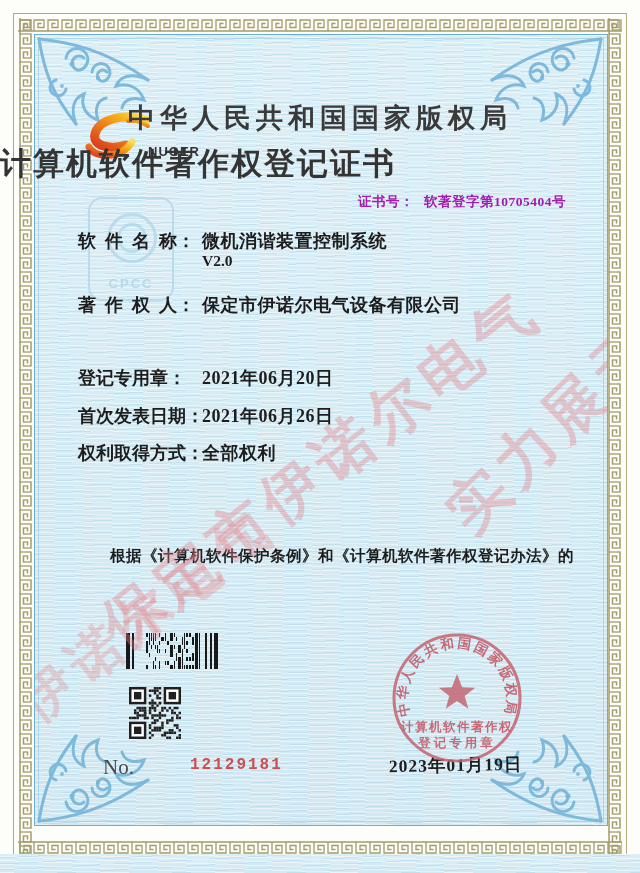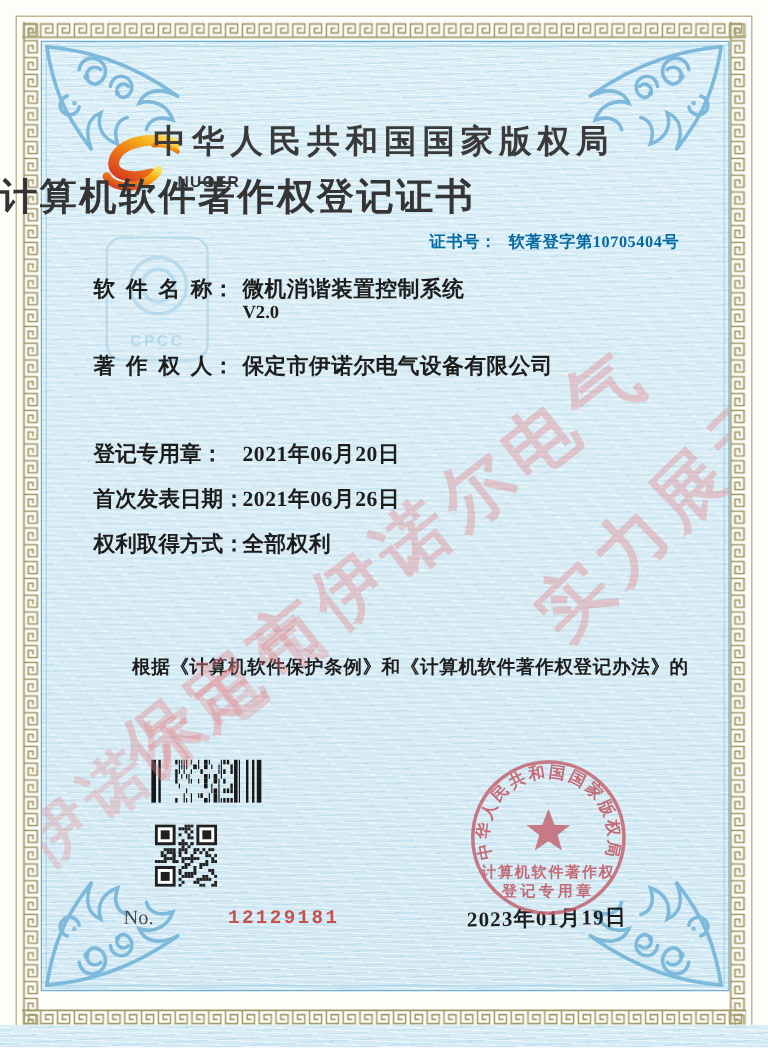--- a/index.html
+++ b/index.html
@@ -36,21 +36,21 @@
   .c-tr{right:36px;top:36px;transform:scaleX(-1);}
   .c-bl{left:36px;bottom:49px;transform:scaleY(-1);}
   .c-br{right:36px;bottom:49px;transform:scale(-1,-1);}
   
   .logo{position:absolute;left:82px;top:112px;}
   .authority{position:absolute;left:0;top:100px;width:640px;text-align:center;
     font-size:27px;font-weight:700;letter-spacing:5px;color:#3a3a3a;}
   .cert-title{position:absolute;left:0;top:143px;width:571px;text-align:left;
     font-size:31px;font-weight:700;letter-spacing:2px;color:#343434;}
   .certno{position:absolute;top:193px;right:74px;font-size:13.5px;font-weight:700;
-    letter-spacing:.5px;color:#0369a1;}
+    letter-spacing:.5px;color:#a21caf;}
   .certno .lbl{margin-right:10px;}
   
   .ghost{position:absolute;left:88px;top:197px;width:82px;height:100px;
     border:2px solid rgba(175,214,233,.85);border-radius:14px;opacity:.9;}
   .ghost .ring{position:absolute;left:17px;top:14px;width:44px;height:44px;border-radius:50%;
     border:3px solid rgba(175,214,233,.85);}
   .ghost .ring2{position:absolute;left:27px;top:24px;width:24px;height:24px;border-radius:50%;
     border:3px solid rgba(175,214,233,.85);}
   .ghost .txt{position:absolute;left:0;bottom:8px;width:100%;text-align:center;
     font-family:"Liberation Sans",sans-serif;font-size:13px;font-weight:700;
@@ -58,21 +58,21 @@
   
   .frow{position:absolute;left:78px;font-size:18px;font-weight:700;color:#1d1d1d;}
   .frow .label{white-space:pre;display:inline-block;width:124px;}
   .frow .value{letter-spacing:.5px;}
   .v2{position:absolute;left:202px;font-size:15.5px;font-weight:700;color:#1d1d1d;}
   .stmt{position:absolute;font-size:15.5px;font-weight:700;color:#1d1d1d;letter-spacing:.5px;}
   
   .barcode{position:absolute;left:126px;top:633px;}
   .qrcode{position:absolute;left:129px;top:687px;}
   
-  .serial{position:absolute;left:103px;top:755px;font-size:17px;color:#4a4a4a;text-align:right;}
+  .serial{position:absolute;left:103px;top:755px;font-size:21px;color:#4a4a4a;text-align:right;}
   .serial-num{position:absolute;left:142px;top:756px;font-family:"Liberation Mono","DejaVu Sans Mono",monospace;
     font-size:16px;font-weight:700;letter-spacing:2px;color:#c75050;margin-left:48px;}
   .issue-date{position:absolute;left:389px;top:753px;font-size:17.5px;font-weight:700;
     letter-spacing:1px;color:#1e1e1e;transform:rotate(-1deg);}
   .seal{position:absolute;left:386px;top:627px;z-index:6;opacity:.92;}
   
   .wm{position:absolute;white-space:nowrap;font-weight:700;pointer-events:none;z-index:5;
     color:rgba(228,130,134,.38);letter-spacing:7px;}
   .wm1{left:286px;top:434px;font-size:60px;transform:translate(-50%,-50%) rotate(-38deg);}
   .wm2{left:518px;top:394px;font-size:60px;transform:translate(-50%,-50%) rotate(-44deg);}

